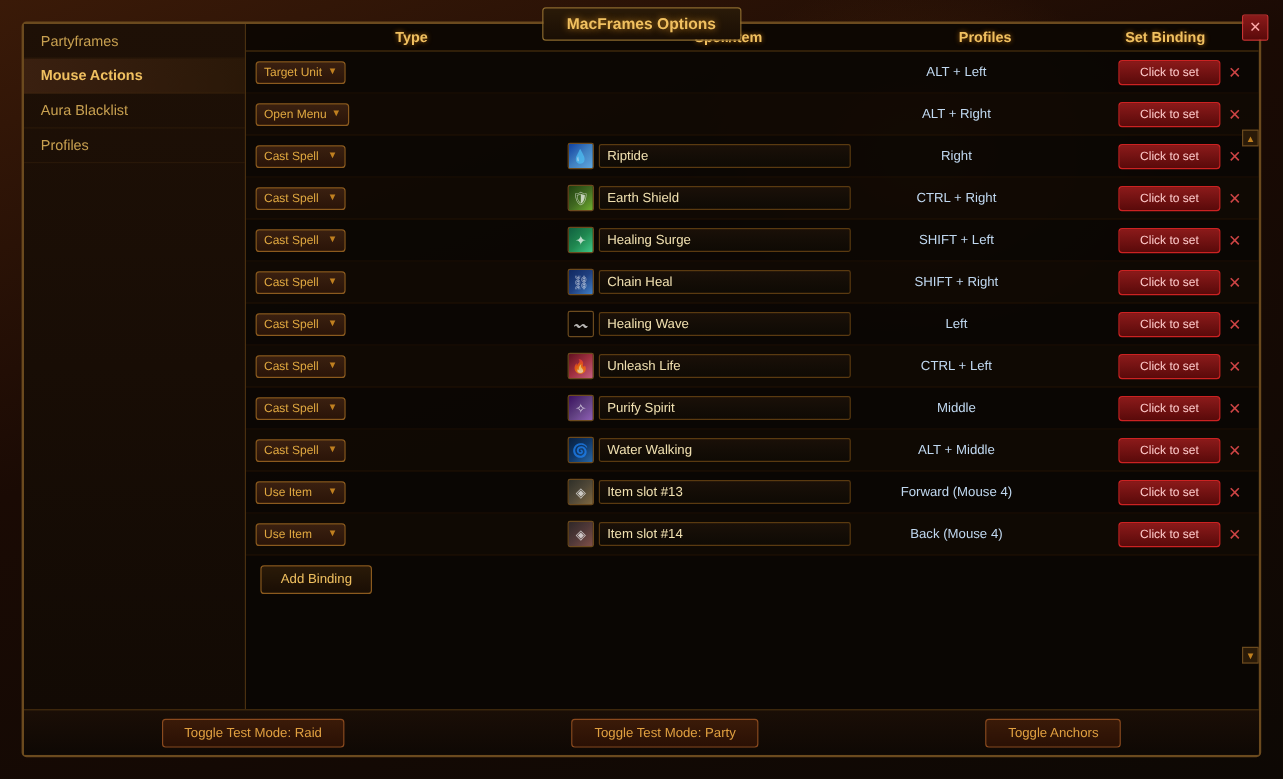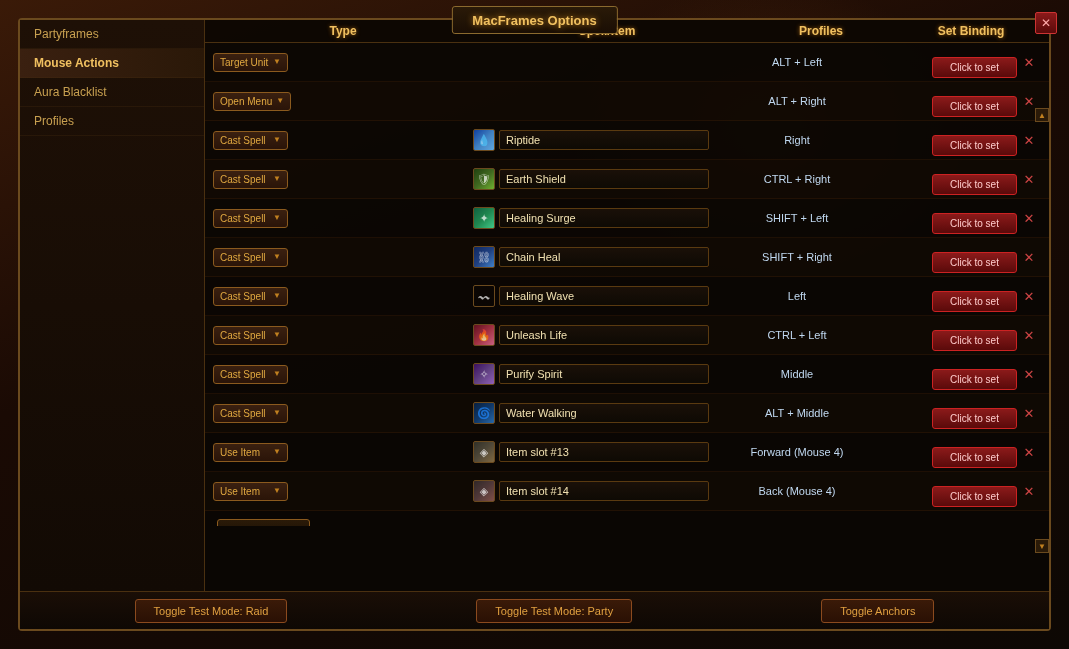--- a/index.html
+++ b/index.html
@@ -267,21 +267,20 @@
       text-align: center;
       color: #c0d8f0;
       font-size: 11px;
     }
 
     
     .set-binding-cell {
       display: flex;
       align-items: center;
       justify-content: flex-end;
-      margin-top: 11px;
     }
     .set-btn {
       background: linear-gradient(180deg, #8b1a1a, #5a0a0a);
       border: 1px solid #cc2222;
       border-radius: 3px;
       color: #ffcccc;
       font-size: 10px;
       padding: 4px 10px;
       cursor: pointer;
       min-width: 85px;

